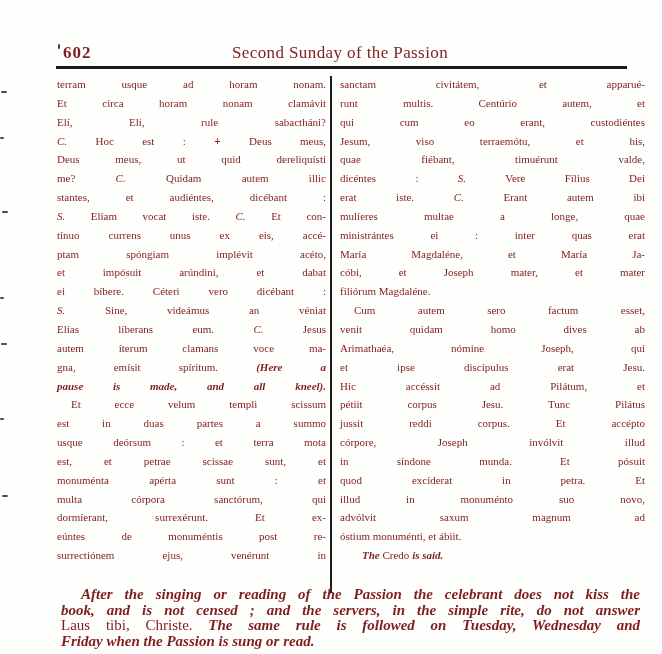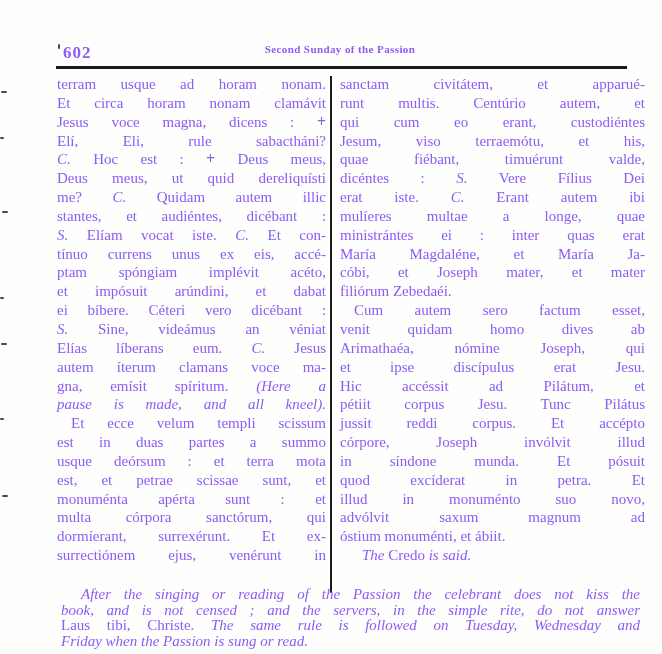--- a/index.html
+++ b/index.html
@@ -1,53 +1,53 @@
 <!DOCTYPE html>
 <html><head>
 <meta charset="utf-8">
 <style>
   html,body{margin:0;padding:0;background:#e8e8e8;}
   .page{
     position:relative;
     width:662px;height:654px;
     background:#fefefdff;
     font-family:"Liberation Serif","DejaVu Serif",serif;
-    color:#8b5cf6;
+    color:#7f1d1d;
     overflow:hidden;
   }
   .pagenum{
     position:absolute;left:63px;top:43px;
     font-size:17px;font-weight:700;letter-spacing:1px;
   }
   .title{
     position:absolute;left:57px;top:43px;width:566px;
-    text-align:center;font-weight:700;font-size:11px;letter-spacing:0.4px;
+    text-align:center;font-weight:400;font-size:17px;letter-spacing:0.4px;
   }
   .rule{
     position:absolute;left:56px;top:66px;width:571px;height:3px;
     background:#1a1a1a;
   }
   .divider{
     position:absolute;left:330px;top:76px;width:2px;height:517px;
     background:#1c1c1c;
   }
   .col{position:absolute;top:75px;}
   .col-left{left:57px;width:269px;}
   .col-right{left:340px;width:305px;}
   .line{
-    font-size:15px;line-height:18.85px;height:18.85px;
+    font-size:11px;line-height:18.85px;height:18.85px;
     text-align:justify;text-align-last:justify;
     overflow:visible;white-space:normal;
   }
   .line.al-l{text-align-last:left;}
   .line.ind1{text-indent:14px;}
   .line.ind2{text-indent:22px;}
   .sg-n{font-style:normal;font-weight:400;}
   .sg-i{font-style:italic;font-weight:400;}
-  .sg-bi{font-style:italic;font-weight:400;}
+  .sg-bi{font-style:italic;font-weight:700;}
   .sg-r{font-style:normal;font-weight:400;}
   .sg-c{font-style:normal;font-weight:700;font-size:1.05em;}
   .footnote{position:absolute;left:61px;top:587px;width:579px;}
   .footnote .line{font-size:15px;line-height:15.5px;height:15.5px;}
   .footnote .line.ind1{text-indent:20px;}
   .speck{position:absolute;background:#4b4b4b;border-radius:1px;}
 </style>
 </head>
 <body>
 
@@ -65,21 +65,20 @@
   <header>
     <span class="pagenum">602</span>
     <span class="title">Second Sunday of the Passion</span>
   </header>
 
   <div class="rule"></div>
 
   <div class="col col-left" id="col-left">
       <div class="line"><span class="sg-n">terram usque ad horam nonam.</span></div>
       <div class="line"><span class="sg-n">Et circa horam nonam clamávit</span></div>
-      <div class="line"><span class="sg-n">Jesus voce magna, dicens : </span><span class="sg-c">+</span></div>
       <div class="line"><span class="sg-n">Elí, Eli, rule sabactháni?</span></div>
       <div class="line"><span class="sg-i">C.</span><span class="sg-n"> Hoc est : </span><span class="sg-c">+</span><span class="sg-n"> Deus meus,</span></div>
       <div class="line"><span class="sg-n">Deus meus, ut quid dereliquísti</span></div>
       <div class="line"><span class="sg-n">me? </span><span class="sg-i">C.</span><span class="sg-n"> Quidam autem illic</span></div>
       <div class="line"><span class="sg-n">stantes, et audiéntes, dicébant :</span></div>
       <div class="line"><span class="sg-i">S.</span><span class="sg-n"> Elíam vocat iste. </span><span class="sg-i">C.</span><span class="sg-n"> Et con-</span></div>
       <div class="line"><span class="sg-n">tínuo currens unus ex eis, accé-</span></div>
       <div class="line"><span class="sg-n">ptam spóngiam implévit acéto,</span></div>
       <div class="line"><span class="sg-n">et impósuit arúndini, et dabat</span></div>
       <div class="line"><span class="sg-n">ei bíbere. Céteri vero dicébant :</span></div>
@@ -88,36 +87,37 @@
       <div class="line"><span class="sg-n">autem íterum clamans voce ma-</span></div>
       <div class="line"><span class="sg-n">gna, emísit spíritum. </span><span class="sg-bi">(Here a</span></div>
       <div class="line"><span class="sg-bi">pause is made, and all kneel).</span></div>
       <div class="line ind1"><span class="sg-n">Et ecce velum templi scissum</span></div>
       <div class="line"><span class="sg-n">est in duas partes a summo</span></div>
       <div class="line"><span class="sg-n">usque deórsum : et terra mota</span></div>
       <div class="line"><span class="sg-n">est, et petrae scissae sunt, et</span></div>
       <div class="line"><span class="sg-n">monuménta apérta sunt : et</span></div>
       <div class="line"><span class="sg-n">multa córpora sanctórum, qui</span></div>
       <div class="line"><span class="sg-n">dormíerant, surrexérunt. Et ex-</span></div>
+      <div class="line"><span class="sg-n">eúntes de monuméntis post re-</span></div>
       <div class="line"><span class="sg-n">surrectiónem ejus, venérunt in</span></div>
     </div>
   <div class="divider"></div>
   <div class="col col-right" id="col-right">
       <div class="line"><span class="sg-n">sanctam civitátem, et apparué-</span></div>
       <div class="line"><span class="sg-n">runt multis. Centúrio autem, et</span></div>
       <div class="line"><span class="sg-n">qui cum eo erant, custodiéntes</span></div>
       <div class="line"><span class="sg-n">Jesum, viso terraemótu, et his,</span></div>
       <div class="line"><span class="sg-n">quae fiébant, timuérunt valde,</span></div>
       <div class="line"><span class="sg-n">dicéntes : </span><span class="sg-i">S.</span><span class="sg-n"> Vere Fílius Dei</span></div>
       <div class="line"><span class="sg-n">erat iste. </span><span class="sg-i">C.</span><span class="sg-n"> Erant autem ibi</span></div>
       <div class="line"><span class="sg-n">mulíeres multae a longe, quae</span></div>
       <div class="line"><span class="sg-n">ministrántes ei : inter quas erat</span></div>
       <div class="line"><span class="sg-n">María Magdaléne, et María Ja-</span></div>
       <div class="line"><span class="sg-n">cóbi, et Joseph mater, et mater</span></div>
-      <div class="line al-l"><span class="sg-n">filiórum Zebedaéi.</span></div>
+      <div class="line al-l"><span class="sg-n">filiórum Magdaléne.</span></div>
       <div class="line ind1"><span class="sg-n">Cum autem sero factum esset,</span></div>
       <div class="line"><span class="sg-n">venit quidam homo dives ab</span></div>
       <div class="line"><span class="sg-n">Arimathaéa, nómine Joseph, qui</span></div>
       <div class="line"><span class="sg-n">et ipse discípulus erat Jesu.</span></div>
       <div class="line"><span class="sg-n">Hic accéssit ad Pilátum, et</span></div>
       <div class="line"><span class="sg-n">pétiit corpus Jesu. Tunc Pilátus</span></div>
       <div class="line"><span class="sg-n">jussit reddi corpus. Et accépto</span></div>
       <div class="line"><span class="sg-n">córpore, Joseph invólvit illud</span></div>
       <div class="line"><span class="sg-n">in síndone munda. Et pósuit</span></div>
       <div class="line"><span class="sg-n">quod excíderat in petra. Et</span></div>

